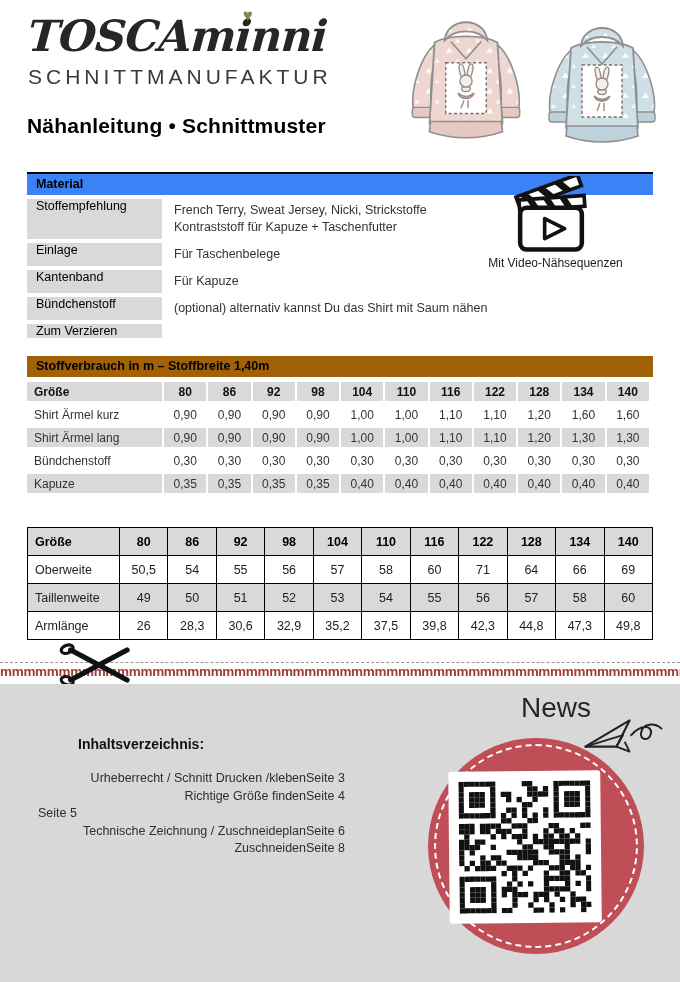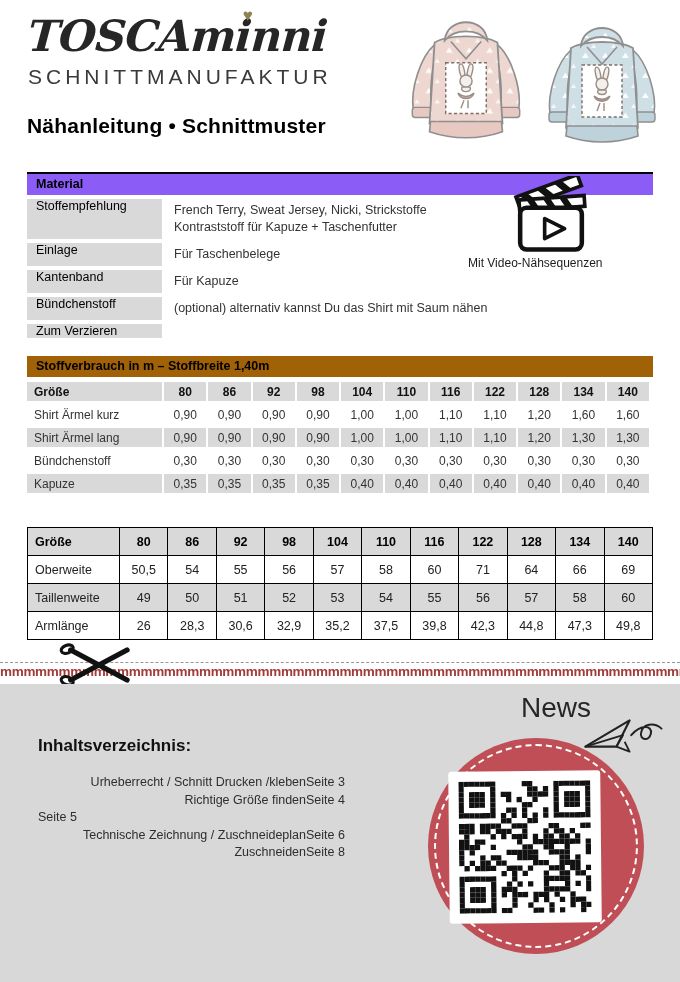--- a/index.html
+++ b/index.html
@@ -13,28 +13,28 @@
   .logo-heart { position:absolute; right:74px; top:-4px; font-size:17px; color:#8d8350; font-style:normal; }
   .logo-subtitle { font-size:21px; letter-spacing:4px; color:#3a3a3a; margin-top:3px; }
   .page-title { position:absolute; left:27px; top:114px; font-size:21px; font-weight:bold; color:#000; letter-spacing:0.2px;text-align:right; }
 
   .hoodie { position:absolute; top:4px; }
   .hoodie.pink { left:398px; width:136px; height:152px; }
   .hoodie.blue { left:532px; width:140px; height:150px; top:10px; }
 
   
   .material { position:absolute; left:27px; top:172px; width:626px; font-size:12.5px; }
-  .mat-header { background:#8b5cf6; border-top:2px solid #000; padding:3px 9px 4px 9px; font-weight:bold; color:#000; margin-bottom:4px; }
+  .mat-header { background:#3b82f6; border-top:2px solid #000; padding:3px 9px 4px 9px; font-weight:bold; color:#000; margin-bottom:4px; }
   .mat-row { display:flex; margin-bottom:4px; }
   .mat-label { width:135px; background:#d9d9d9; padding:0 9px; flex:none; color:#000000; }
   .mat-value { flex:1; padding:3px 12px; color:#333; line-height:17px; }
   .shop-link { color:#2424cf; font-weight:bold; text-decoration:underline; cursor:pointer; }
 
   .clapper { position:absolute; left:505px; top:176px; width:92px; height:78px; }
-  .video-note { position:absolute; left:468px; top:256px; width:175px; font-size:12px; color:#1c1c1c; }
+  .video-note { position:absolute; left:468px; top:256px; width:175px; text-align:center; font-size:12px; color:#1c1c1c; }
 
   
   .fabric { position:absolute; left:27px; top:356px; width:626px; font-size:12px; }
   .fab-header { background:#a16207; padding:3px 9px 4px 9px; font-weight:bold; color:#000; font-size:12.5px; margin-bottom:1px; }
   table.fab { width:626px; border-collapse:separate; border-spacing:2px 4px; table-layout:fixed; margin-left:-2px; }
   table.fab td { padding:2px 4px; height:19px; vertical-align:middle; color:#333; }
   table.fab td.lab { text-align:left; padding-left:7px; }
   table.fab td.num { text-align:center; }
   table.fab tr.size-row td { background:#d9d9d9; font-weight:bold; color:#111; }
   table.fab tr.g td { background:#d9d9d9; }
@@ -50,21 +50,21 @@
 
   
   .cutline { position:absolute; left:0; top:645px; width:680px; height:40px; }
   .dash-line { position:absolute; left:0; top:17px; width:680px; border-top:1.5px dashed #969696; }
   .scissors { position:absolute; left:58px; top:-2px; width:80px; height:44px; }
   .mmm { position:absolute; left:0; top:19px; width:680px; white-space:nowrap; overflow:hidden; color:#a03c39; font-weight:bold; font-size:13.5px; letter-spacing:-0.3px; }
 
   
   .footer { position:absolute; left:0; top:684px; width:680px; height:298px; background:#d8d8d8; }
   .toc { position:absolute; left:38px; top:52px; width:335px; }
-  .toc-title { font-weight:bold; font-size:17px; color:#111; margin-bottom:18px; }
+  .toc-title { font-weight:bold; font-size:14px; color:#111; margin-bottom:18px;margin-left:40px; }
   .toc-item { display:flex; font-size:12.5px; line-height:17.5px; color:#2e2e2e; }
   .toc-label { width:268px; flex:none;text-align:right; }
   .toc-page { flex:none; }
   .news { position:absolute; left:521px; top:8px; font-size:28px; color:#262626; }
   .plane { position:absolute; left:582px; top:26px; width:82px; height:52px; }
   .qr-circle { position:absolute; left:428px; top:54px; width:216px; height:216px; border-radius:50%; background:#bf4e57; }
   .qr-ring { position:absolute; left:6px; top:6px; right:6px; bottom:6px; border:2px dashed #fff; border-radius:50%; }
   .qr-box { position:absolute; left:21px; top:33px; width:152px; height:152px; background:#fff; border-radius:3px; transform:rotate(-0.6deg); }
   .qr-box svg { position:absolute; left:10px; top:10px; }
 </style>

